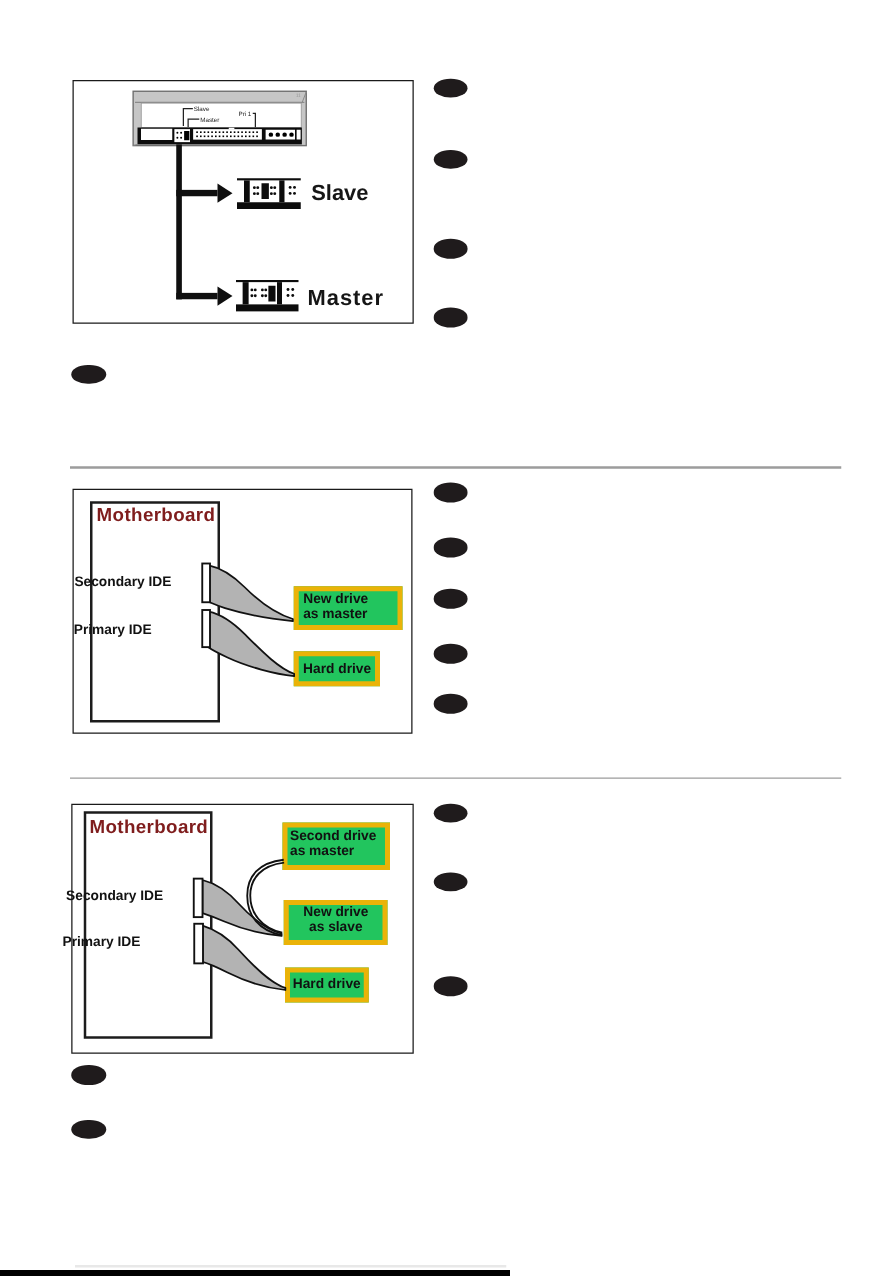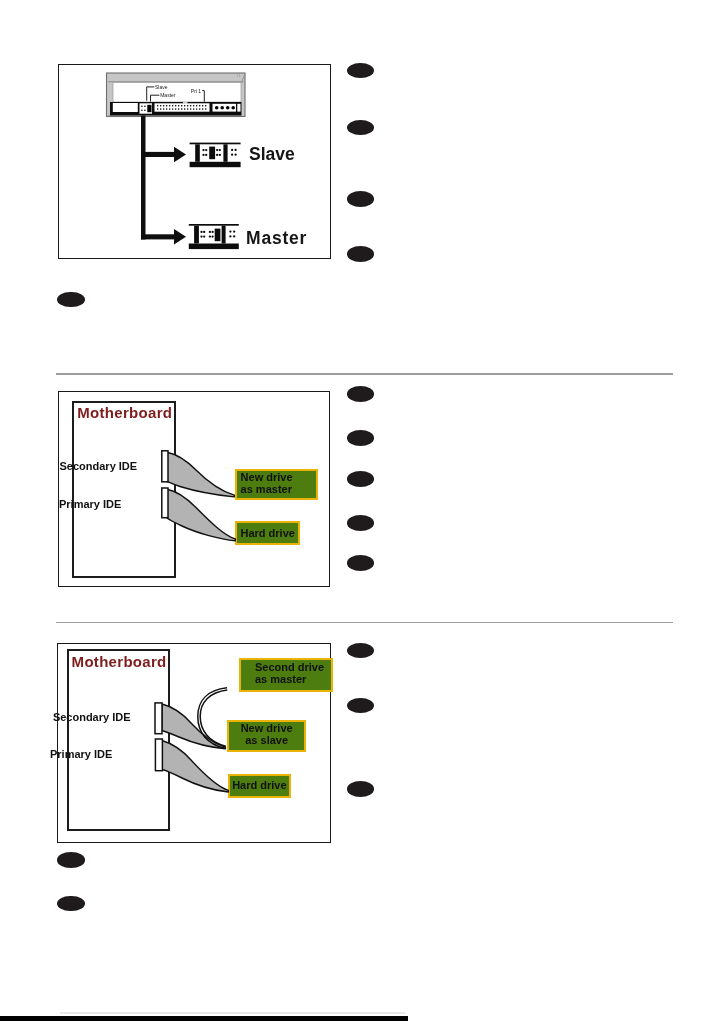--- a/index.html
+++ b/index.html
@@ -1,21 +1,21 @@
 <!DOCTYPE html>
 <html><head>
 <meta charset="utf-8">
 <style>
   html,body{margin:0;padding:0;}
   body{width:705px;height:1021px;position:relative;background:#fff;overflow:hidden;
        font-family:"Liberation Sans",sans-serif;-webkit-font-smoothing:antialiased;}
   .abs{position:absolute;}
   .bullet{position:absolute;width:27.5px;height:15.6px;border-radius:50%;background:#1f1b1c;}
   .dbox{position:absolute;border:1px solid #1a1a1a;background:#fff;}
-  .lbox{position:absolute;border:2px solid #eab308;background:#4d7c0f;
+  .lbox{position:absolute;border:4px solid #eab308;background:#22c55e;
         display:flex;align-items:center;justify-content:center;text-align:center;
         font-size:11px;font-weight:bold;color:#111;line-height:12px;}
   .sep{position:absolute;height:1.3px;background:#9c9c9c;}
   .mb{position:absolute;border:2px solid #1c1c1c;background:#fff;}
   .mbt{position:absolute;font-size:15px;font-weight:bold;color:#7f1d1d;line-height:15px;white-space:nowrap;letter-spacing:0.3px;}
   .ide{position:absolute;font-size:11px;font-weight:bold;color:#111;line-height:13px;white-space:nowrap;text-align:left;}
   .big{position:absolute;font-size:17.5px;font-weight:bold;color:#161616;line-height:17.5px;white-space:nowrap;}
 </style>
 </head>
 <body>
@@ -34,21 +34,21 @@
 <div class="ide" style="left:59.5px;top:460.3px;width:100px;">Secondary IDE</div>
 <div class="ide" style="left:59px;top:497.5px;width:100px;">Primary IDE</div>
 <div class="lbox" style="left:234.7px;top:468.5px;width:75.3px;height:25.5px;justify-content:flex-start;text-align:left;padding-left:3.9px;line-height:12.5px;padding-bottom:2.4px;">New drive<br>as master</div>
 <div class="lbox" style="left:235.4px;top:520.8px;width:60.6px;height:18.2px;padding-top:1.6px;">Hard drive</div>
 
 <div class="dbox" style="left:57px;top:643.2px;width:271.7px;height:197.8px;"></div>
 <div class="mb" style="left:66.5px;top:649.4px;width:99px;height:178.1px;"></div>
 <div class="mbt" style="left:71.6px;top:654.1px;">Motherboard</div>
 <div class="ide" style="left:52.9px;top:711px;width:100px;">Secondary IDE</div>
 <div class="ide" style="left:50px;top:748.3px;width:100px;">Primary IDE</div>
-<div class="lbox" style="left:239px;top:658.3px;width:76.3px;height:27.1px;justify-content:flex-start;text-align:left;padding-left:14px;line-height:11.5px;padding-bottom:2.5px;">Second drive<br>as master</div>
+<div class="lbox" style="left:226px;top:658.3px;width:76.3px;height:27.1px;justify-content:flex-start;text-align:left;padding-left:2px;line-height:11.5px;padding-bottom:2.5px;">Second drive<br>as master</div>
 <div class="lbox" style="left:227px;top:719.6px;width:75.3px;height:26.2px;line-height:11.5px;padding-bottom:2.4px;">New drive<br>as slave</div>
 <div class="lbox" style="left:227.8px;top:773.5px;width:59.2px;height:19.5px;padding-bottom:1.2px;">Hard drive</div>
 
 <div class="bullet" style="left:346.8px;top:62.7px;"></div>
 <div class="bullet" style="left:346.8px;top:119.9px;"></div>
 <div class="bullet" style="left:346.8px;top:191.2px;"></div>
 <div class="bullet" style="left:346.8px;top:246.2px;"></div>
 <div class="bullet" style="left:57.2px;top:291.5px;"></div>
 <div class="bullet" style="left:346.8px;top:386.2px;"></div>
 <div class="bullet" style="left:346.8px;top:430.4px;"></div>

